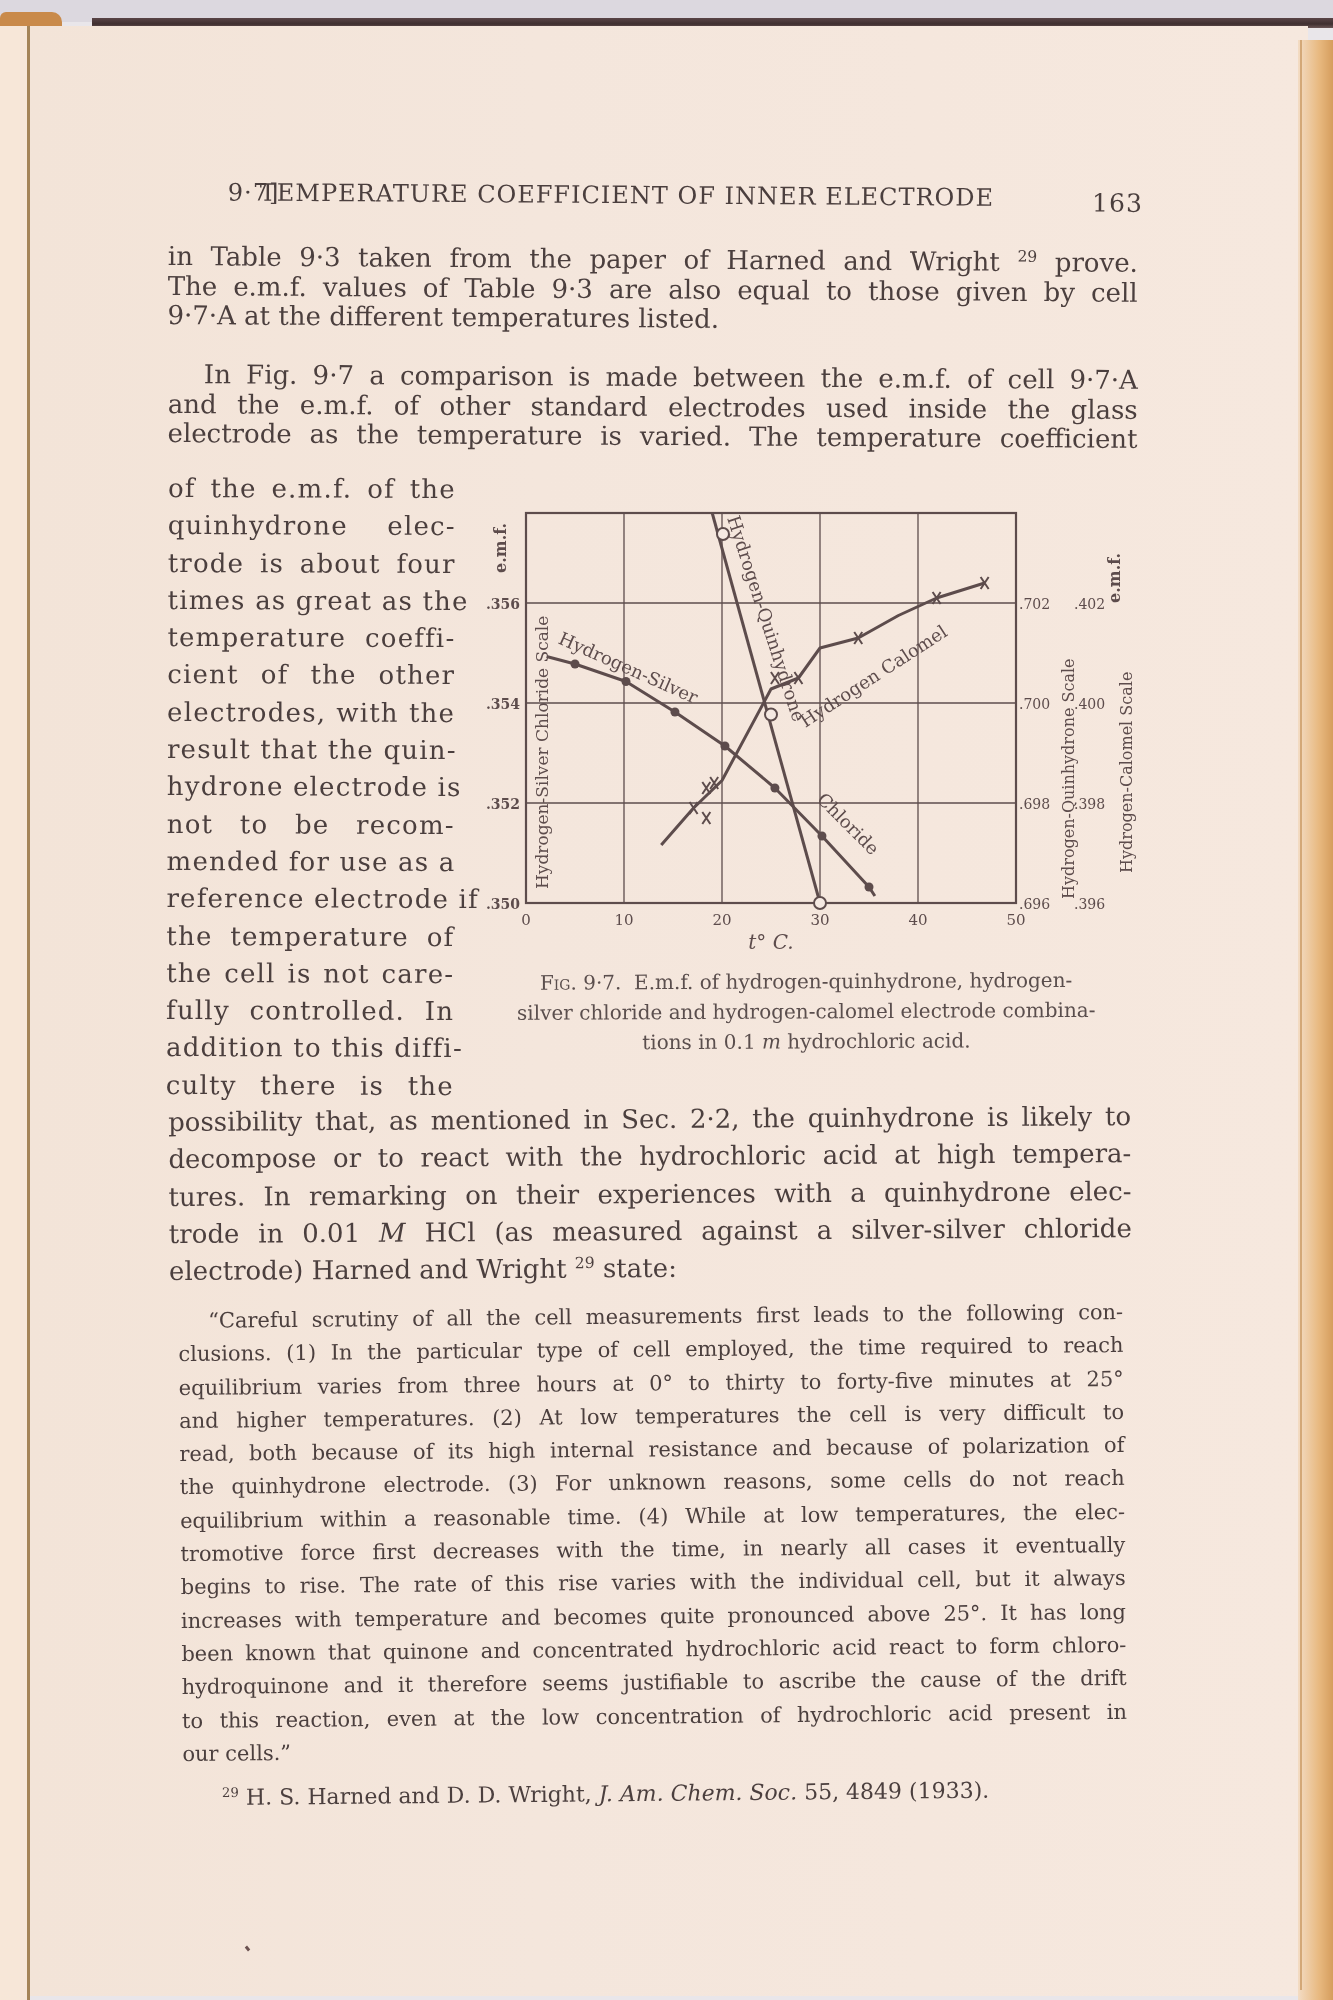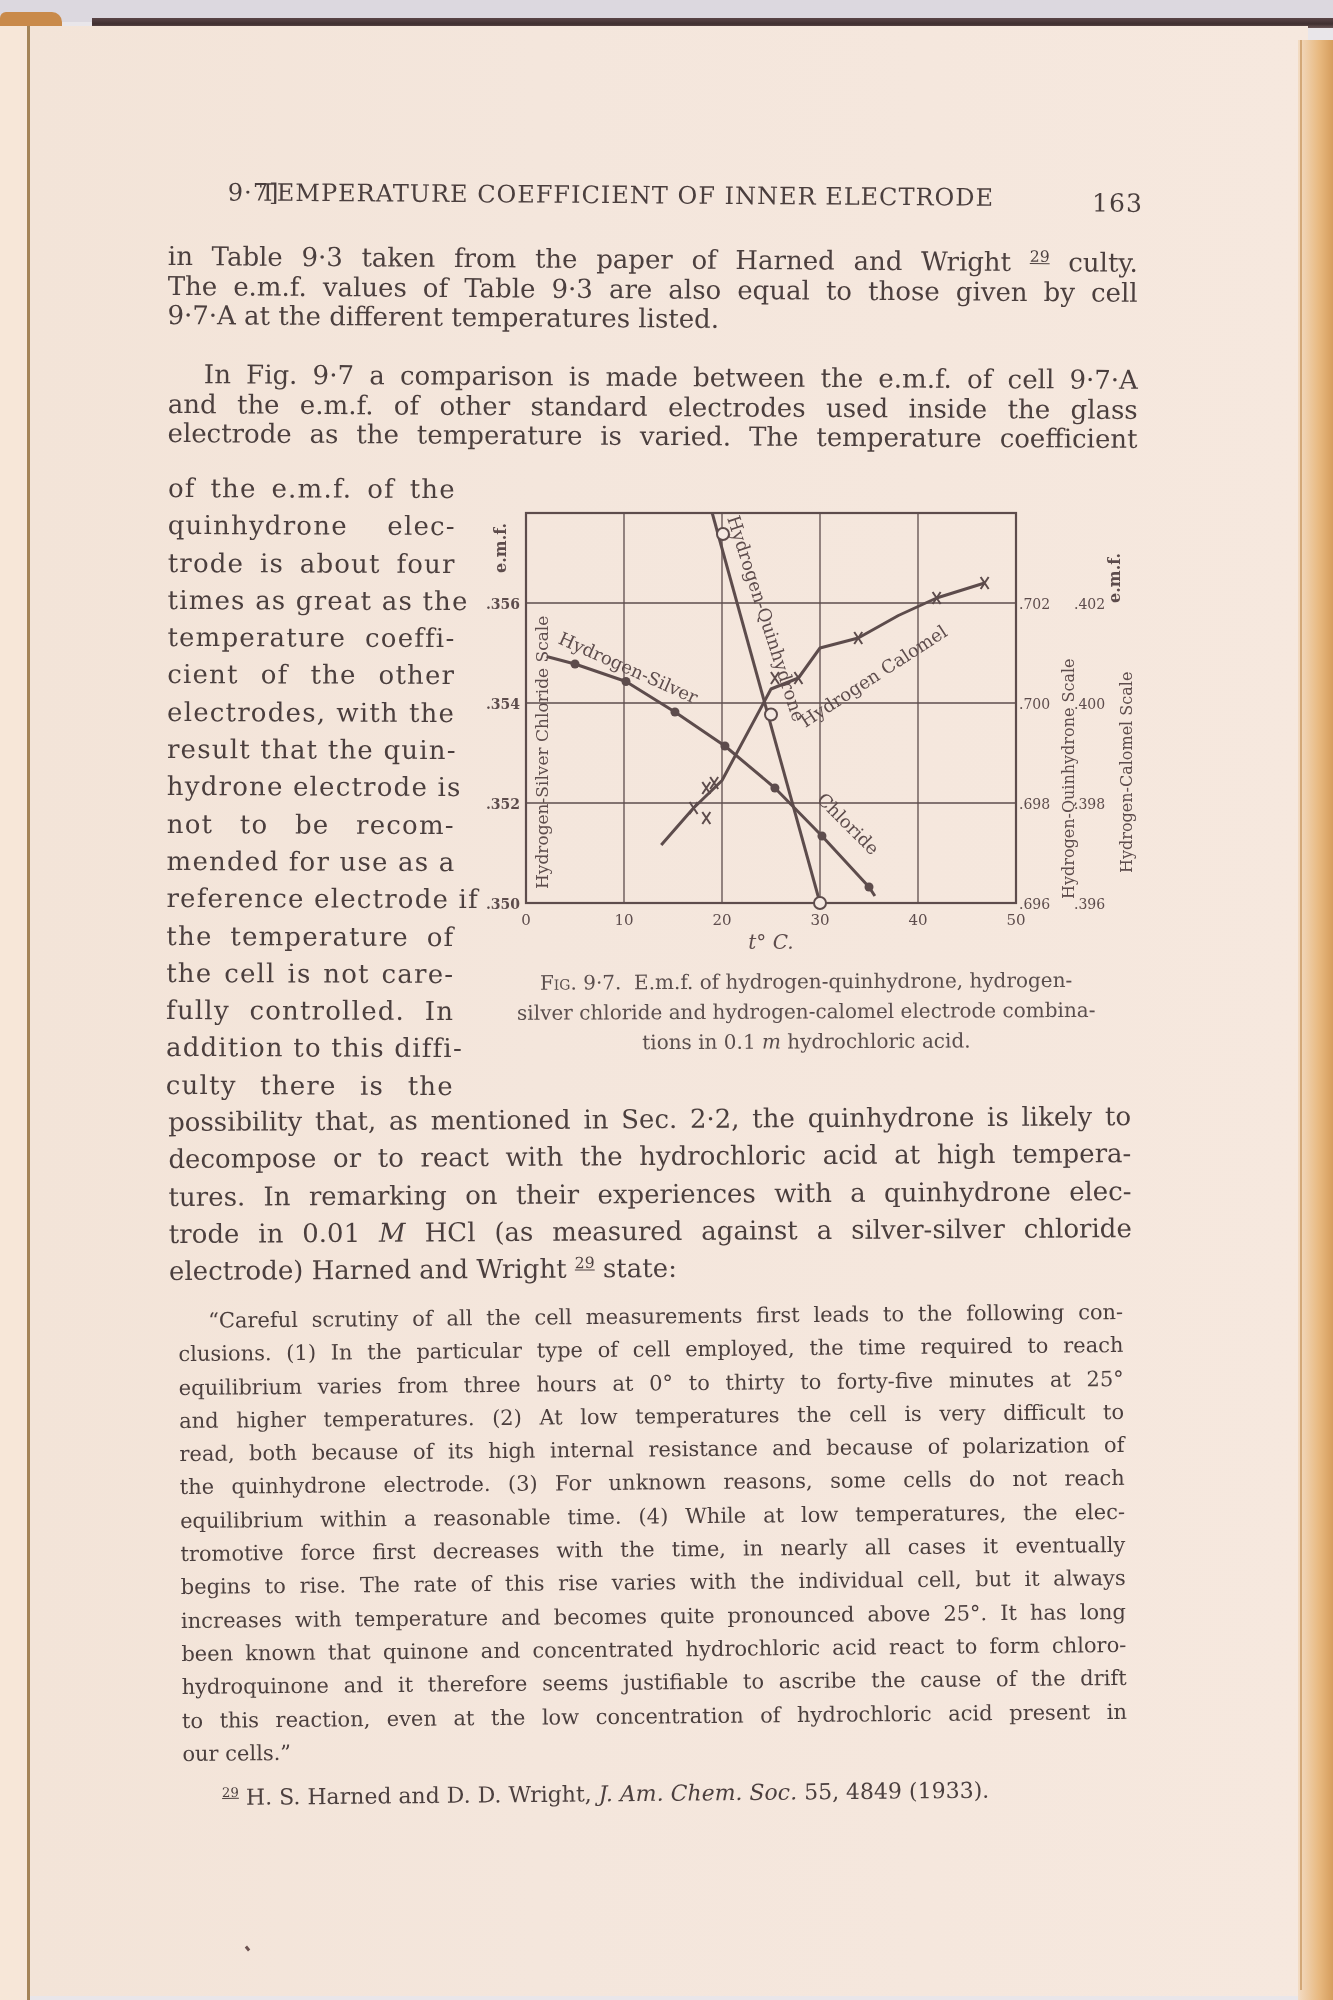--- a/index.html
+++ b/index.html
@@ -49,21 +49,21 @@
   .q {
     position: absolute; left: 178px; top: 1305px; width: 945px; font-size: 21px; line-height: 33.3px;
     transform: rotate(-0.55deg); transform-origin: left top;
   }
   .q .line { text-align: justify; }
   .q .indent { padding-left: 30px; }
   .footnote {
     position: absolute; left: 222px; top: 1785px; font-size: 22px; transform: rotate(-0.55deg); transform-origin: left top;
     white-space: nowrap;
   }
-  sup { font-size: 0.6em; vertical-align: 0.6em; line-height: 0; text-decoration: underline; }
+  sup { font-size: 0.6em; vertical-align: 0.6em; line-height: 0; }
   .it { font-style: italic; }
 
   .figure { position: absolute; left: 460px; top: 490px; width: 700px; height: 490px; }
   .caption {
     position: absolute; left: 486px; top: 968px; width: 640px; font-size: 20px; line-height: 30px; text-align: center;
     color: #5a4e4d; transform: rotate(-0.3deg); transform-origin: left top;
   }
   .caption .figlabel { font-variant: small-caps; text-align: right; }
   .caption .line { display: block; white-space: nowrap; }
   .speck { position: absolute; left: 246px; top: 1946px; width: 3px; height: 5px; background: #6b5150; transform: rotate(-40deg); }
@@ -80,21 +80,21 @@
 <div class="right-edge"></div>
 <div class="right-edge-line"></div>
 
 <div class="header">
   <span class="sec">9·7]</span>
   <span class="title">TEMPERATURE COEFFICIENT OF INNER ELECTRODE</span>
   <span class="pageno">163</span>
 </div>
 
 <div class="para p1">
-  <span class="line"><span>in Table 9·3 taken from the paper of Harned and Wright</span> <sup>29</sup> <span>culty.</span></span>
+  <span class="line"><span>in Table 9·3 taken from the paper of Harned and Wright</span> <sup>29</sup> <span>prove.</span></span>
   <span class="line">The e.m.f. values of Table 9·3 are also equal to those given by cell</span>
   <span class="line last">9·7·A at the different temperatures listed.</span>
 </div>
 
 <div class="para p2">
   <span class="line" style="padding-left:36px">In Fig. 9·7 a comparison is made between the e.m.f. of cell 9·7·A</span>
   <span class="line">and the e.m.f. of other standard electrodes used inside the glass</span>
   <span class="line">electrode as the temperature is varied.  The temperature coefficient</span>
 </div>
 

